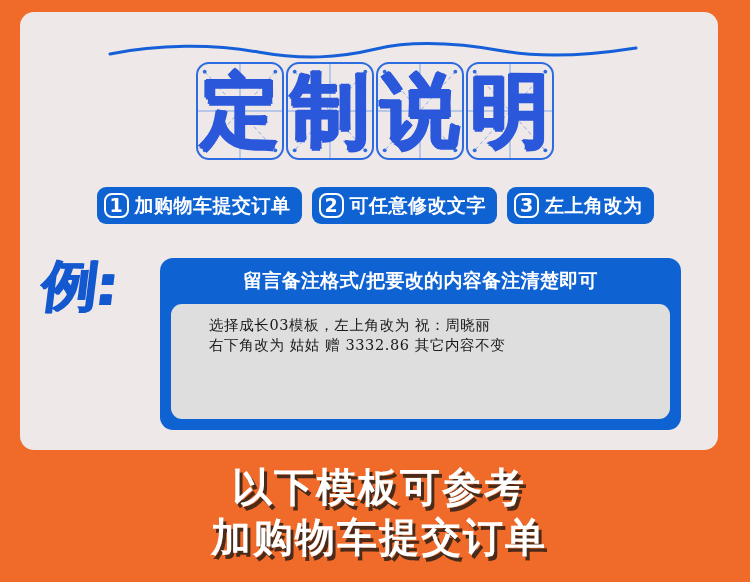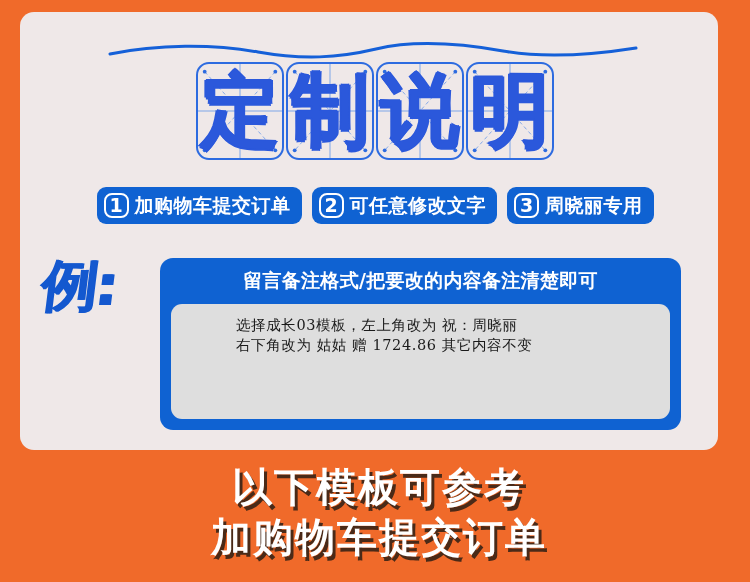--- a/index.html
+++ b/index.html
@@ -203,21 +203,20 @@
     box-sizing: border-box;
     padding: 11px 0 0 38px;
   }
   #example-content .line {
     color: #1A1A1A;
     font-family: "DejaVu Serif", "Liberation Serif", serif;
     font-size: 14.5px;
     line-height: 20px;
     letter-spacing: 0.6px;
     white-space: nowrap;
-    margin-left: 27px;
   }
   #example-content .line.note {
     margin-top: 13px;
   }
 
   
   #bottom-text {
     position: absolute;
     left: 4px;
     top: 462px;
@@ -309,31 +308,31 @@
     <div class="step">
       <div class="num">1</div>
       <div class="slabel">加购物车提交订单</div>
     </div>
     <div class="step">
       <div class="num">2</div>
       <div class="slabel">可任意修改文字</div>
     </div>
     <div class="step">
       <div class="num">3</div>
-      <div class="slabel">周晓丽专用</div>
+      <div class="slabel">左上角改为</div>
     </div>
   </div>
 
   <div id="example-label">例:</div>
 
   <div id="example-box">
     <div id="example-header">留言备注格式/把要改的内容备注清楚即可</div>
     <div id="example-content">
       <div class="line">选择成长03模板，左上角改为  祝：周晓丽</div>
-      <div class="line">右下角改为  姑姑  赠  1724.86  其它内容不变</div>
+      <div class="line">右下角改为  姑姑  赠  3332.86  其它内容不变</div>
     </div>
   </div>
 
   <div id="bottom-text">
     <div class="bline">以下模板可参考</div>
     <div class="bline">加购物车提交订单</div>
   </div>
 
 </div>
 

